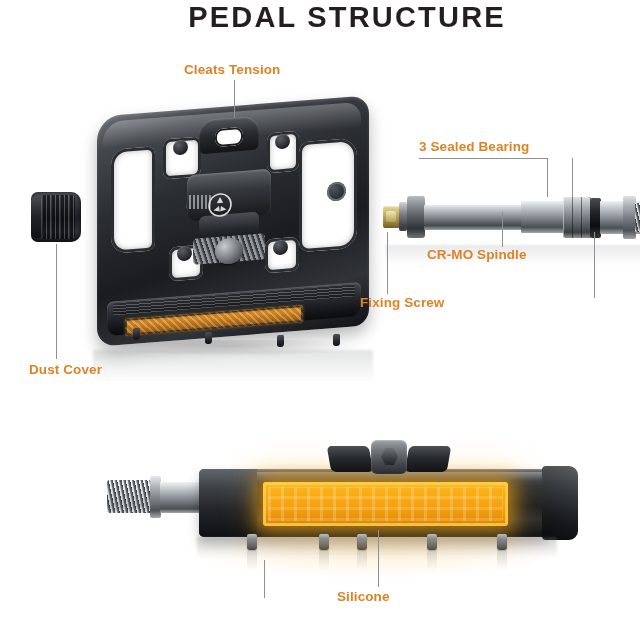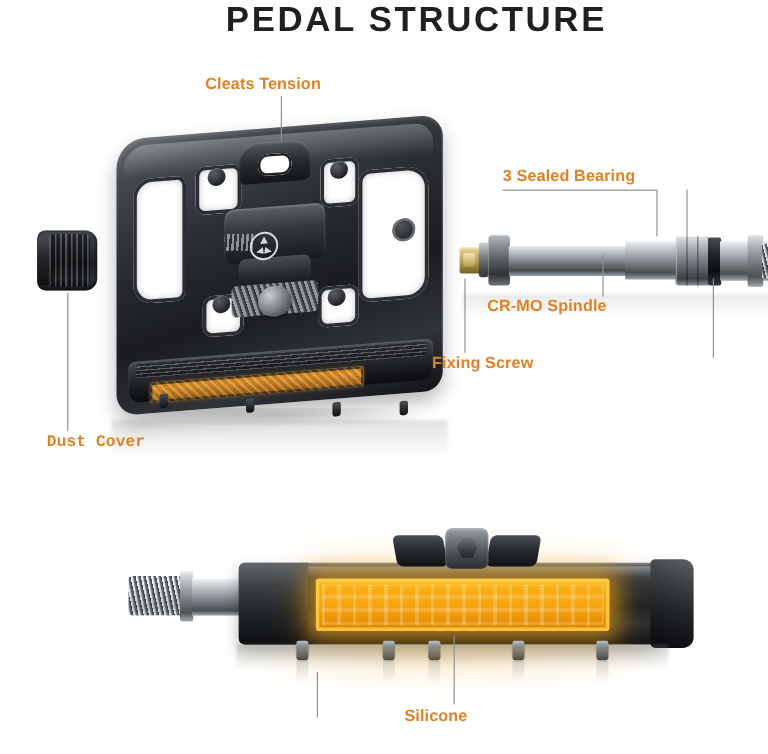--- a/index.html
+++ b/index.html
@@ -481,37 +481,37 @@
     <div class="spikeref" style="left:160px;"></div>
     <div class="spikeref" style="left:232px;"></div>
     <div class="spikeref" style="left:270px;"></div>
     <div class="spikeref" style="left:340px;"></div>
     <div class="spikeref" style="left:410px;"></div>
 
     <div class="groundshadow"></div>
     <div class="groundglow"></div>
   </div>
 
-  <div class="lbl" style="left:144px;top:62px;">Cleats Tension</div>
+  <div class="lbl" style="left:157px;top:62px;">Cleats Tension</div>
   <div class="leader v" style="left:207px;top:80px;height:38px;"></div>
 
   <div class="lbl" style="left:392px;top:139px;">3 Sealed Bearing</div>
   <div class="leader h" style="left:392px;top:158px;width:128px;"></div>
   <div class="leader v" style="left:520px;top:158px;height:39px;"></div>
   <div class="leader v" style="left:545px;top:158px;height:39px;"></div>
 
-  <div class="lbl" style="left:379px;top:247px;">CR-MO Spindle</div>
+  <div class="lbl" style="left:400px;top:247px;">CR-MO Spindle</div>
   <div class="leader v" style="left:475px;top:212px;height:35px;"></div>
 
   <div class="lbl" style="left:333px;top:295px;">Fixing Screw</div>
   <div class="leader v" style="left:360px;top:232px;height:62px;"></div>
 
   <div class="leader v" style="left:567px;top:232px;height:66px;"></div>
 
-  <div class="lbl" style="left:12px;top:362px;font-family:Liberation Mono, monospace;">Dust Cover</div>
+  <div class="lbl" style="left:2px;top:362px;">Dust Cover</div>
   <div class="leader v" style="left:29px;top:244px;height:115px;"></div>
 
   <div class="leader v" style="left:237px;top:560px;height:38px;"></div>
 
   <div class="lbl" style="left:310px;top:589px;">Silicone</div>
   <div class="leader v" style="left:351px;top:530px;height:57px;"></div>
 
 </div>
 
 </body></html>

